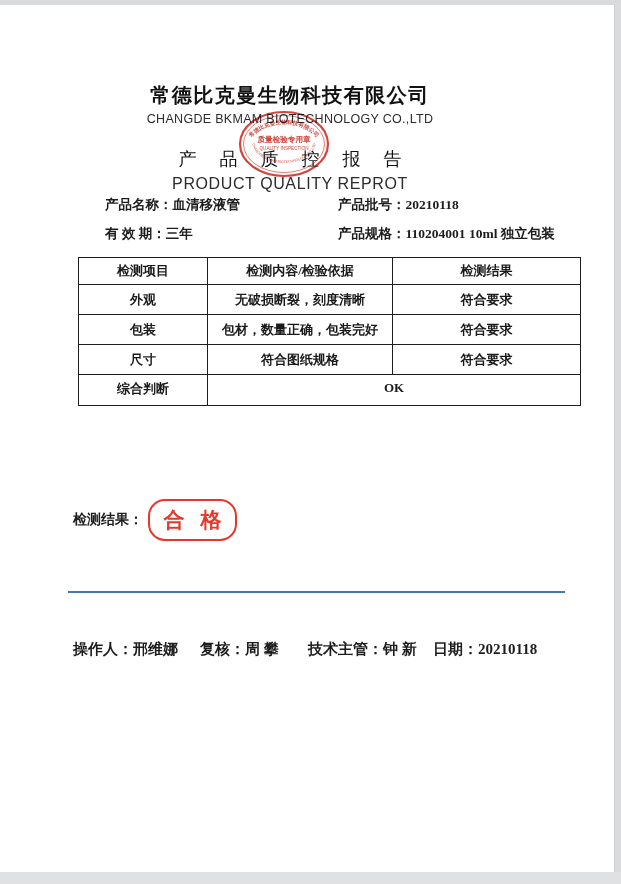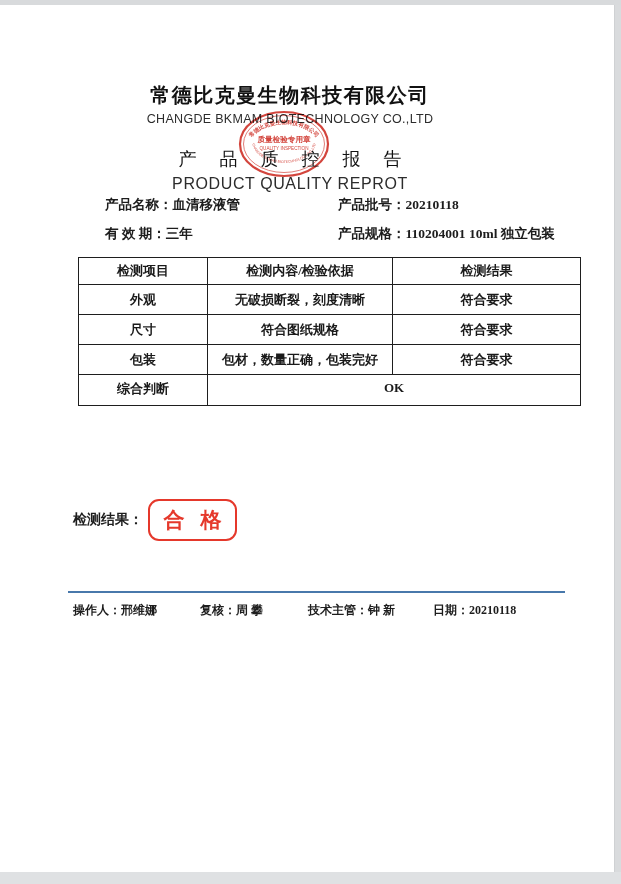--- a/index.html
+++ b/index.html
@@ -39,29 +39,29 @@
   .col-content { width:176px; }
   .col-result  { width:179px; }
   .row-head { height:27px; }
   .row-body { height:30px; }
   .row-summary { height:31px; vertical-align:top; }
   .row-summary td { padding-top:5px; vertical-align:top;margin-top:12px; }
 
   
   .result-label { position:absolute; left:73px; top:511px; font-size:14px; font-weight:600; }
   .result-stamp { position:absolute; left:148px; top:499px; width:85px; height:38px;
-                  border:2.5px solid; border-radius:11px;
+                  border:2.5px solid; border-radius:17px;
                   display:flex; align-items:center; justify-content:center;
                   font-size:21px; font-weight:bold; letter-spacing:5px; text-indent:5px;
                   font-family:"Liberation Sans","DejaVu Sans",sans-serif; }
 
   
   .divider { position:absolute; left:68px; top:591px; width:497px; height:2px; }
-  .footer { position:absolute; top:602px; left:0; width:621px; height:20px;
-            font-size:12px; font-weight:600; }
+  .footer { position:absolute; top:640px; left:0; width:621px; height:20px;
+            font-size:15px; font-weight:600; }
   .footer .f-field { position:absolute; white-space:nowrap; }
   .f-operator   { left:73px; }
   .f-reviewer   { left:200px; }
   .f-supervisor { left:308px; }
   .f-date       { left:433px; }
 
   .stamp-text { font-family:"Liberation Sans","DejaVu Sans",sans-serif; }
 </style>
 </head>
 <body>
@@ -119,27 +119,27 @@
       <th class="col-item">检测项目</th>
       <th class="col-content">检测内容/检验依据</th>
       <th class="col-result">检测结果</th>
     </tr>
     <tr class="row-body">
       <td>外观</td>
       <td>无破损断裂，刻度清晰</td>
       <td>符合要求</td>
     </tr>
     <tr class="row-body">
-      <td>尺寸</td>
-      <td>符合图纸规格</td>
+      <td>包装</td>
+      <td>包材，数量正确，包装完好</td>
       <td>符合要求</td>
     </tr>
     <tr class="row-body">
-      <td>包装</td>
-      <td>包材，数量正确，包装完好</td>
+      <td>尺寸</td>
+      <td>符合图纸规格</td>
       <td>符合要求</td>
     </tr>
     <tr class="row-summary">
       <td>综合判断</td>
       <td colspan="2">OK</td>
     </tr>
   </tbody>
     </table>
 
   <div class="result-label">检测结果：</div>

